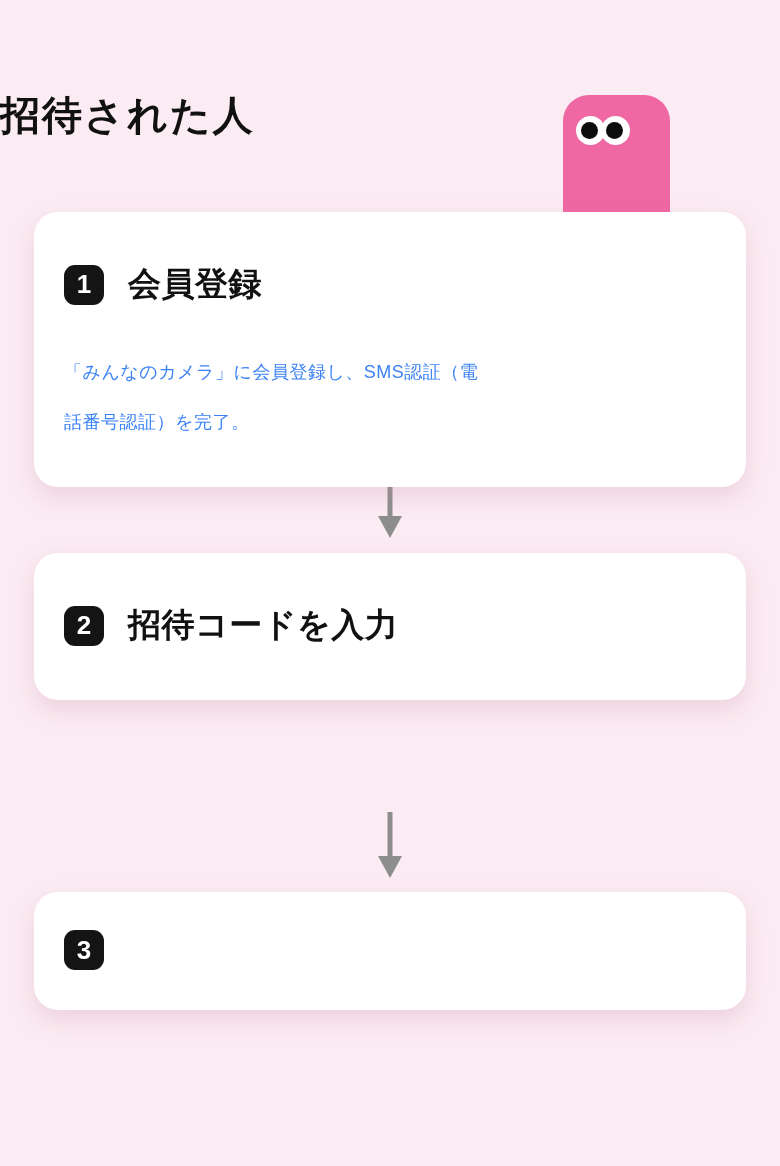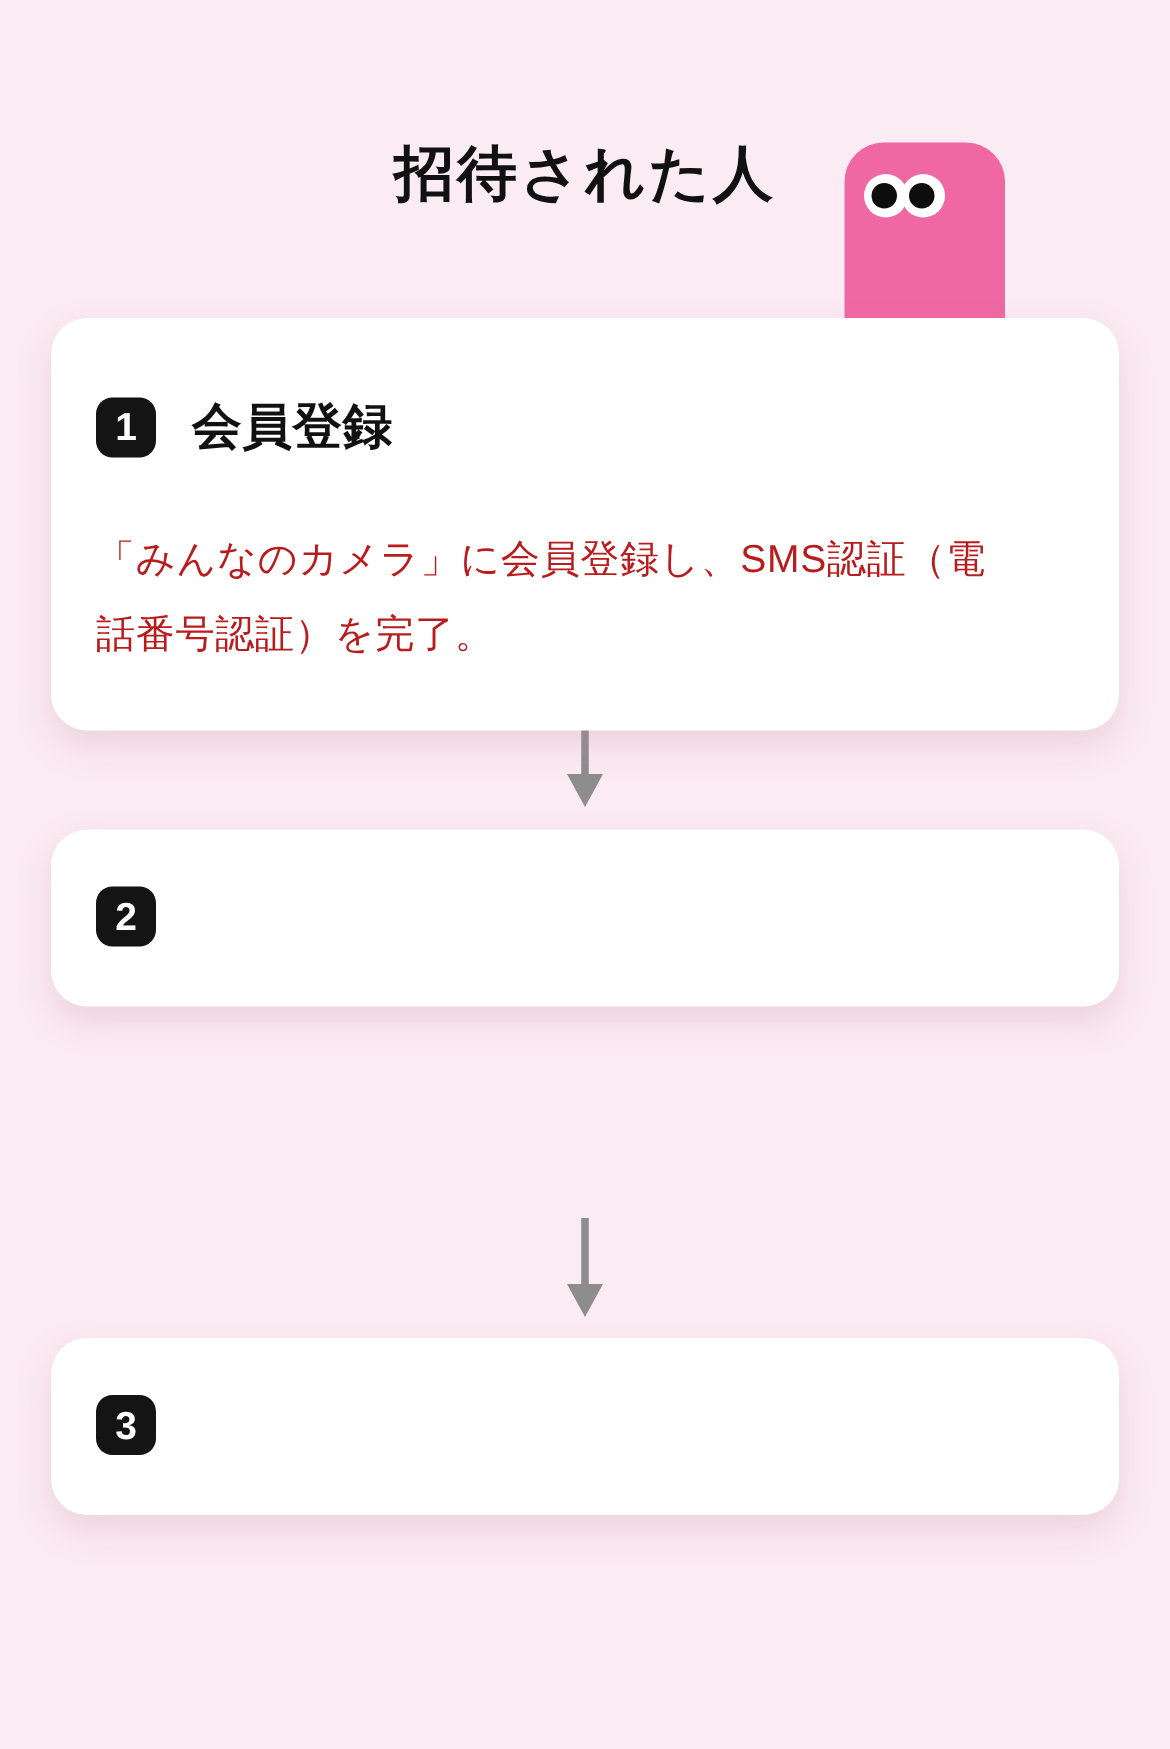--- a/index.html
+++ b/index.html
@@ -13,21 +13,20 @@
     height: 1166px;
     background: #fbebf2;
     overflow: hidden;
   }
   .title {
     position: absolute;
     top: 88px;
     left: 0;
     width: 100%;
     margin: 0;
-    text-align: center;
     font-size: 40px;
     font-weight: 800;
     letter-spacing: 2px;
     color: #111111;
     z-index: 1;
   }
   
   .mascot {
     position: absolute;
     left: 563px;
@@ -90,23 +89,23 @@
   }
   .card-title {
     margin: 12px;
     font-size: 33px;
     font-weight: 800;
     color: #111111;
     letter-spacing: 0.5px;
   }
   .card-body {
     margin: 28px 0 0 0;
-    font-size: 26px;
+    font-size: 18px;
     line-height: 50px;
-    color: #b91c1c;
+    color: #3b82f6;
     letter-spacing: 0.5px;
     white-space: pre-line;
   }
   .arrow {
     position: absolute;
     left: 378px;
     width: 24px;
     height: 66px;
     z-index: 1;
   }
@@ -141,20 +140,21 @@
   <div class="arrow arrow-1">
     <svg width="24" height="66" viewBox="0 0 24 66" aria-hidden="true">
       <line x1="12" y1="0" x2="12" y2="46" stroke-width="5" stroke="#8d8d8d"></line>
       <polygon points="0,44 24,44 12,66" fill="#8d8d8d"></polygon>
     </svg>
   </div>
 
   <section class="card card-2">
     <div class="card-head">
       <span class="badge">2</span>
+      <h2 class="card-title">招待コードを入力</h2>
     </div>
   </section>
 
   <div class="arrow arrow-2">
     <svg width="24" height="66" viewBox="0 0 24 66" aria-hidden="true">
       <line x1="12" y1="0" x2="12" y2="46" stroke-width="5" stroke="#8d8d8d"></line>
       <polygon points="0,44 24,44 12,66" fill="#8d8d8d"></polygon>
     </svg>
   </div>
 

